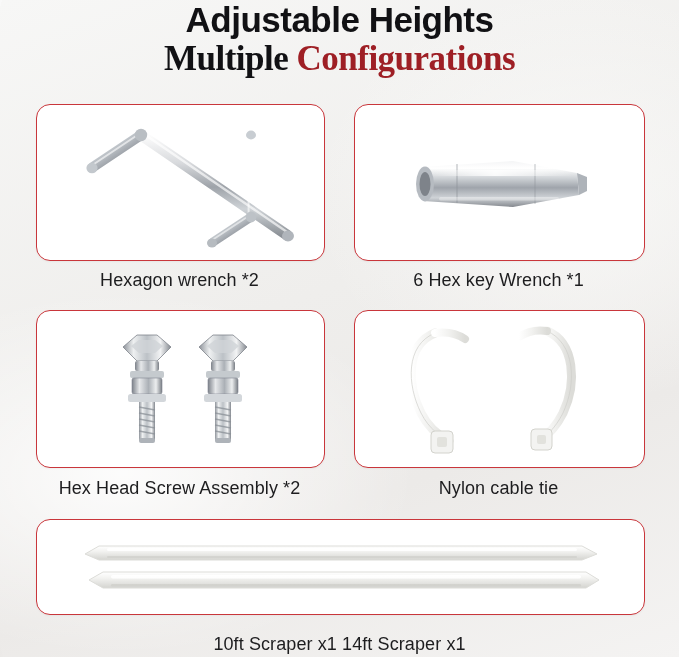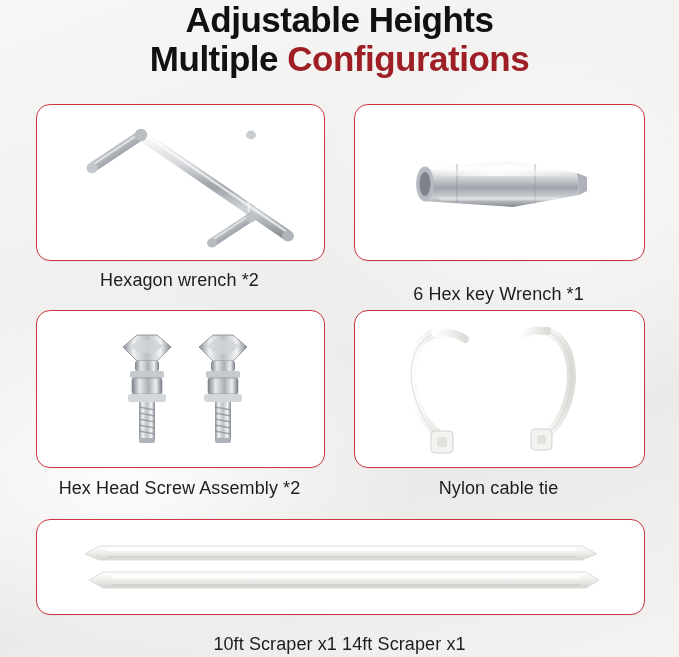--- a/index.html
+++ b/index.html
@@ -42,21 +42,21 @@
     text-align: center;
     padding-top: 0;
   }
   .heading-line {
     font-weight: bold;
     letter-spacing: -0.5px;
     line-height: 1.12;
     color: #111114;
   }
   .line1 { font-size: 35px; }
-  .line2 { font-size: 35px; }
+  .line2 { font-size: 35px; font-family: Liberation Serif, serif; }
   .accent { color: #9e1f25; }
 
   
   .card {
     position: absolute;
     background: #ffffff;
     border: 1px solid #c9363b;
     border-radius: 14px;
     box-shadow: 0 1px 2px rgba(0,0,0,0.04);
   }
@@ -65,21 +65,21 @@
     text-align: center;
     font-size: 18px;
     color: #1d1d1f;
     letter-spacing: 0.1px;
   }
 
   
   #card-hex-wrench  { left: 36px;  top: 104px; width: 287px; height: 155px; }
   #cap-hex-wrench   { left: 36px;  top: 270px; width: 287px; }
   #card-hex-key     { left: 354px; top: 104px; width: 289px; height: 155px; }
-  #cap-hex-key      { left: 354px; top: 284px; width: 289px; text-align: center; }
+  #cap-hex-key      { left: 354px; top: 270px; width: 289px; text-align: center; }
   #card-screw       { left: 36px;  top: 310px; width: 287px; height: 156px; }
   #cap-screw        { left: 26px;  top: 478px; width: 307px; }
   #card-cable-tie   { left: 354px; top: 310px; width: 289px; height: 156px; }
   #cap-cable-tie    { left: 354px; top: 478px; width: 289px; }
   #card-scraper     { left: 36px;  top: 519px; width: 607px; height: 94px; }
   #cap-scraper      { left: 36px;  top: 620px; width: 607px; margin-top: 14px; }
 
   .art {
     position: absolute;
     inset: 0;

